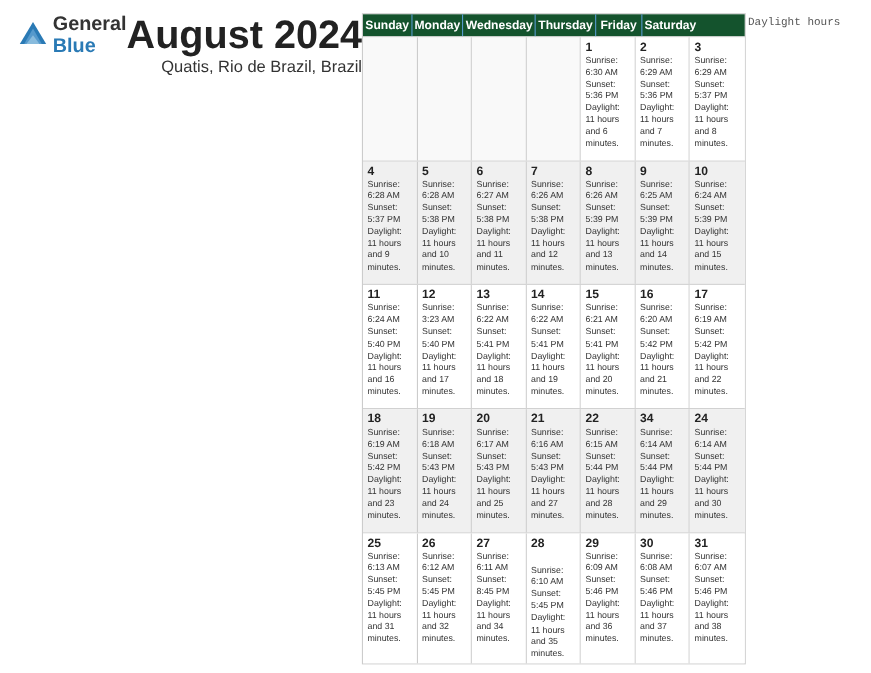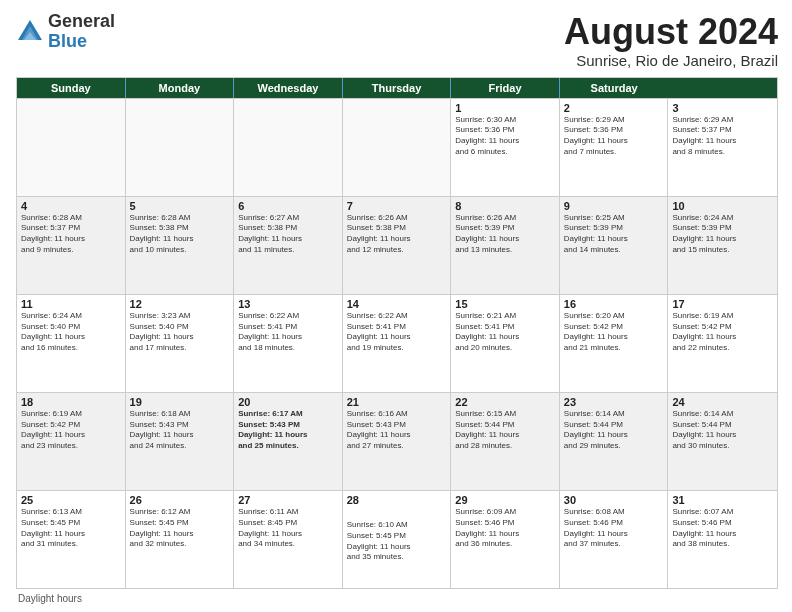--- a/index.html
+++ b/index.html
@@ -6,23 +6,23 @@
     body {
       font-family: Arial, sans-serif;
       background: #fff;
       width: 792px;
       height: 612px;
       overflow: hidden;
     }
     .page {
       width: 792px;
       height: 612px;
-      padding: 12px 14px 8px 16px;
-      display: flex;
-      flex-direction: column;
+      padding: 12px 28px 8px 16px;
+      display: flex;
+      flex-direction: row;
     }
     .header {
       display: flex;
       justify-content: space-between;
       align-items: flex-start;
       margin-bottom: 8px;
     }
     .logo {
       display: flex;
       align-items: center;
@@ -114,41 +114,42 @@
       line-height: 1.35;
       color: #333;
       font-size: 8px;
     }
     .footnote {
       font-size: 10px;
       color: #555;
       margin-top: 4px;
       text-align: left;
       padding-left: 2px;
+      font-family: Liberation Mono, monospace;
     }
   </style>
 </head>
 <body>
 
 <div class="page">
   <div class="header">
     <div class="logo">
       <svg class="logo-icon" viewBox="0 0 28 28">
         <polygon points="14,2 26,22 2,22" fill="#2a7ab5"></polygon>
         <polygon points="14,8 22,22 6,22" fill="#5599cc"></polygon>
         <polygon points="14,14 20,22 8,22" fill="#88bbdd"></polygon>
       </svg>
       <div class="logo-text">
         <span class="logo-general">General</span>
         <span class="logo-blue">Blue</span>
       </div>
     </div>
     <div class="title-block">
       <div class="calendar-title">August 2024</div>
-      <div class="calendar-subtitle">Sunrise, Rio de Janeiro, Brazil</div>
+      <div class="calendar-subtitle">Quatis, Rio de Brazil, Brazil</div>
     </div>
   </div>
 
   <div class="calendar">
     <div class="cal-header-row" id="cal-header">
         <div class="cal-header-cell">Sunday</div>
         <div class="cal-header-cell">Monday</div>
         <div class="cal-header-cell">Wednesday</div>
         <div class="cal-header-cell">Thursday</div>
         <div class="cal-header-cell">Friday</div>
@@ -294,41 +295,41 @@
           </div>
           <div class="cal-cell shaded">
             <span class="day-num">19</span>
             <div class="day-info" style="white-space: pre-line;">Sunrise: 6:18 AM
 Sunset: 5:43 PM
 Daylight: 11 hours
 and 24 minutes.</div>
           </div>
           <div class="cal-cell shaded">
             <span class="day-num">20</span>
-            <div class="day-info" style="white-space: pre-line; font-weight: bold;">Sunrise: 6:17 AM
+            <div class="day-info" style="white-space: pre-line;">Sunrise: 6:17 AM
 Sunset: 5:43 PM
 Daylight: 11 hours
 and 25 minutes.</div>
           </div>
           <div class="cal-cell shaded">
             <span class="day-num">21</span>
             <div class="day-info" style="white-space: pre-line;">Sunrise: 6:16 AM
 Sunset: 5:43 PM
 Daylight: 11 hours
 and 27 minutes.</div>
           </div>
           <div class="cal-cell shaded">
             <span class="day-num">22</span>
             <div class="day-info" style="white-space: pre-line;">Sunrise: 6:15 AM
 Sunset: 5:44 PM
 Daylight: 11 hours
 and 28 minutes.</div>
           </div>
           <div class="cal-cell shaded">
-            <span class="day-num">23</span>
+            <span class="day-num">34</span>
             <div class="day-info" style="white-space: pre-line;">Sunrise: 6:14 AM
 Sunset: 5:44 PM
 Daylight: 11 hours
 and 29 minutes.</div>
           </div>
           <div class="cal-cell shaded">
             <span class="day-num">24</span>
             <div class="day-info" style="white-space: pre-line;">Sunrise: 6:14 AM
 Sunset: 5:44 PM
 Daylight: 11 hours

